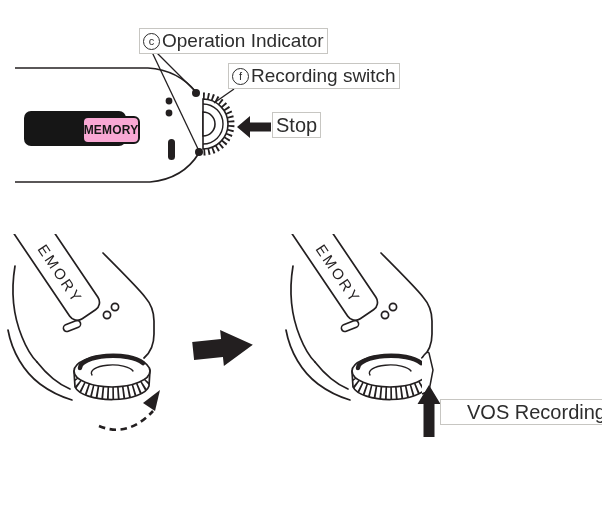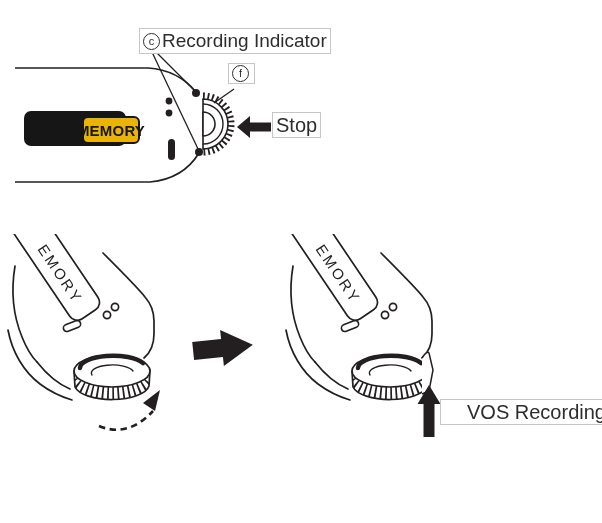--- a/index.html
+++ b/index.html
@@ -10,23 +10,23 @@
            border:1px solid #c7c6c2;background:#fff;color:#2d2d2d;
            font-size:19px;line-height:22px;padding:1px 3px;white-space:nowrap;}
   .badge{display:inline-flex;align-items:center;justify-content:center;
          width:15px;height:15px;border:1.4px solid #2d2d2d;border-radius:50%;
          font-size:11px;line-height:11px;margin-right:2px;flex:0 0 auto;}
   .logo-black{position:absolute;left:24px;top:111px;width:102px;height:35px;
               background:#161616;border-radius:7px;}
   .logo-usb{position:absolute;left:31px;top:111px;height:35px;line-height:35px;
             color:#fff;font-weight:bold;font-size:27px;letter-spacing:0.5px;}
   .logo-white{position:absolute;left:82px;top:116px;width:54px;height:24px;
-              background:#eab308;border:2.4px solid #161616;border-radius:6px;
+              background:#f9a8d4;border:2.4px solid #161616;border-radius:6px;
               display:flex;align-items:center;justify-content:center;
-              color:#161616;font-weight:bold;font-size:15px;letter-spacing:0.2px;}
+              color:#161616;font-weight:bold;font-size:12px;letter-spacing:0.2px;}
 </style>
 </head>
 <body>
 
 <div class="stage">
 
   <svg width="602" height="523" viewBox="0 0 602 523">
     <defs>
       <clipPath id="devclip">
           <rect x="-12" y="-6" width="210" height="210"></rect>
@@ -99,25 +99,26 @@
     </g>
 
     <polygon fill="#231f20" points="429,385 440.5,404 434.5,404 434.5,437 423.5,437 423.5,404 417.5,404"></polygon>
   </svg>
 
   <div class="logo-black"></div>
   <div class="logo-white">MEMORY</div>
 
   <div class="callout" style="left:139px;top:28px;">
     <span class="badge">c</span>
-    <span>Recording Indicator</span>
+    <span>Operation Indicator</span>
   </div>
 
   <div class="callout" style="left:228px;top:63px;">
     <span class="badge">f</span>
+    <span>Recording switch</span>
   </div>
 
   <div class="callout" style="left:272px;top:112px;font-size:20px;text-align:center;">
     <span>Stop</span>
   </div>
 
   <div class="callout" style="left:440px;top:399px;font-size:20px;padding-left:26px;">
     <span>VOS Recording</span>
   </div>
 

